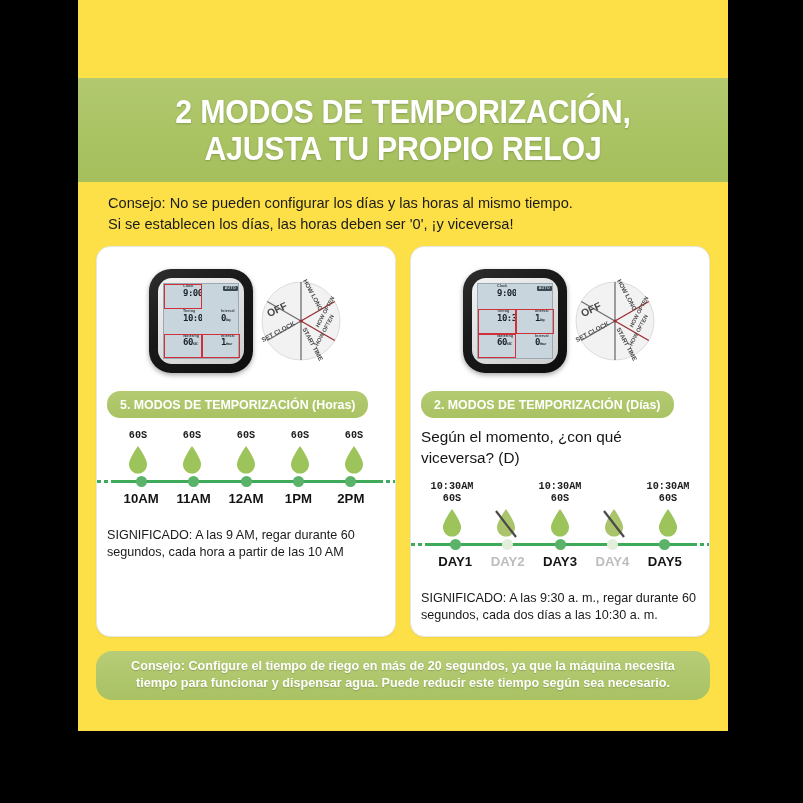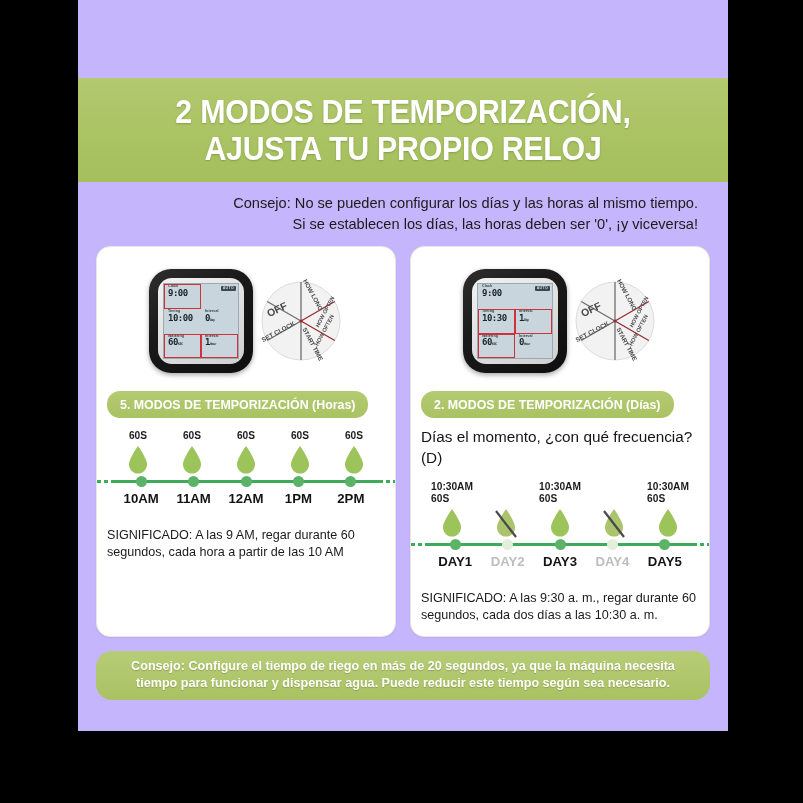--- a/index.html
+++ b/index.html
@@ -10,21 +10,21 @@
     overflow: hidden;
   }
   .stage {
     position: relative;
     width: 803px; height: 803px;
     background: #000;
   }
   .sheet {
     position: absolute;
     left: 78px; top: 0; width: 650px; height: 731px;
-    background: #c4b5fd;
+    background: #fde047;
   }
 
   
   .banner {
     margin-top: 78px;
     width: 650px;
     background: linear-gradient(to bottom, #b2c96f 0%, #aac363 55%, #a6bf5d 100%);
     padding: 16px 10px 14px;
     text-align: center;
   }
@@ -35,21 +35,21 @@
     font-size: 33px;
     line-height: 1.12;
     letter-spacing: -0.3px;
     transform: scaleX(0.92);
     text-shadow: 0 1px 2px rgba(90,110,50,0.45);
     white-space: nowrap;
   }
 
   
   .subtitle {
-    text-align: right;
+    text-align: left;
     padding: 11px 30px 12px;
     color: #1b1b1b;
   }
   .subtitle span {
     display: block;
     font-size: 14.6px;
     line-height: 1.42;
     white-space: nowrap;
   }
 
@@ -101,21 +101,21 @@
     width: 100%; height: 100%;
     background: #c8d5dd;
     border: 1px solid #9aa9b3;
     display: grid;
     grid-template-columns: 1fr 1fr;
     grid-template-rows: 1fr 1fr 1fr;
     position: relative;
   }
   .cell {
     position: relative;
-    padding: 1px 4px;
+    padding: 1px 19px;
     overflow: hidden;
   }
   .cell-lbl {
     display: block;
     font-size: 3.6px;
     color: #333b42;
     font-weight: bold;
     line-height: 1;
     letter-spacing: 0.1px;
   }
@@ -189,23 +189,24 @@
     justify-content: space-between;
   }
   .tl-col {
     flex: 1 1 0;
     display: flex;
     flex-direction: column;
     align-items: center;
     min-width: 0;
   }
   .tl-top {
-    text-align: left;
+    text-align: center;
     line-height: 1.18;
     margin-bottom: 3px;
+    font-family: Liberation Mono, monospace;
   }
   .tl-top .t1 {
     display: block;
     font-size: 10.2px;
     font-weight: bold;
     color: #1c1c1c;
     white-space: nowrap;
   }
   .tl-top .t2 {
     display: block;
@@ -493,21 +494,21 @@
                 <text x="52.11437802222962" y="16.96603592669674" font-size="6.2" font-weight="bold" fill="#4a4a4a" font-family="Liberation Sans, sans-serif" text-anchor="middle" transform="rotate(62,52.11437802222962,16.96603592669674)">HOW LONG</text>
                 <text x="67.67852593996915" y="33.65654115187642" font-size="5.6" font-weight="bold" fill="#4a4a4a" font-family="Liberation Sans, sans-serif" text-anchor="middle" transform="rotate(-62,67.67852593996915,33.65654115187642)">HOW OFTEN</text>
                 <text x="67.03396407330325" y="52.11437802222962" font-size="5.6" font-weight="bold" fill="#4a4a4a" font-family="Liberation Sans, sans-serif" text-anchor="middle" transform="rotate(-62,67.03396407330325,52.11437802222962)">HOW OFTEN</text>
                 <text x="51.73977142881371" y="66.10678021873647" font-size="6.2" font-weight="bold" fill="#4a4a4a" font-family="Liberation Sans, sans-serif" text-anchor="middle" transform="rotate(62,51.73977142881371,66.10678021873647)">START TIME</text>
                 <text x="20.34936490538903" y="54.5" font-size="6.4" font-weight="bold" fill="#4a4a4a" font-family="Liberation Sans, sans-serif" text-anchor="middle" transform="rotate(-28,20.34936490538903,54.5)">SET CLOCK</text>
                 <circle cx="42" cy="42" r="1.6" fill="#9a2b30"></circle>
               </svg>
             </div>
           </div>
           <div class="sec-pill"><b>2. MODOS DE TEMPORIZACIÓN</b><i> (Días)</i></div>
-          <div class="question">Días el momento, ¿con qué frecuencia? (D)</div>
+          <div class="question">Según el momento, ¿con qué viceversa? (D)</div>
           <div class="timeline">
             <div class="tl-cols">
               <div class="tl-col">
                 <div class="tl-top">
                   <span class="t1">10:30AM</span>
                   <span class="t2">60S</span>
                 </div>
                 <div class="tl-drop">
                   <svg width="24" height="30" viewBox="0 0 24 30">
                     <path d="M12 1 C12 1 3 13.5 3 19.2 C3 24.6 7.1 28.6 12 28.6 C16.9 28.6 21 24.6 21 19.2 C21 13.5 12 1 12 1 Z" fill="#9cc45a"></path>

